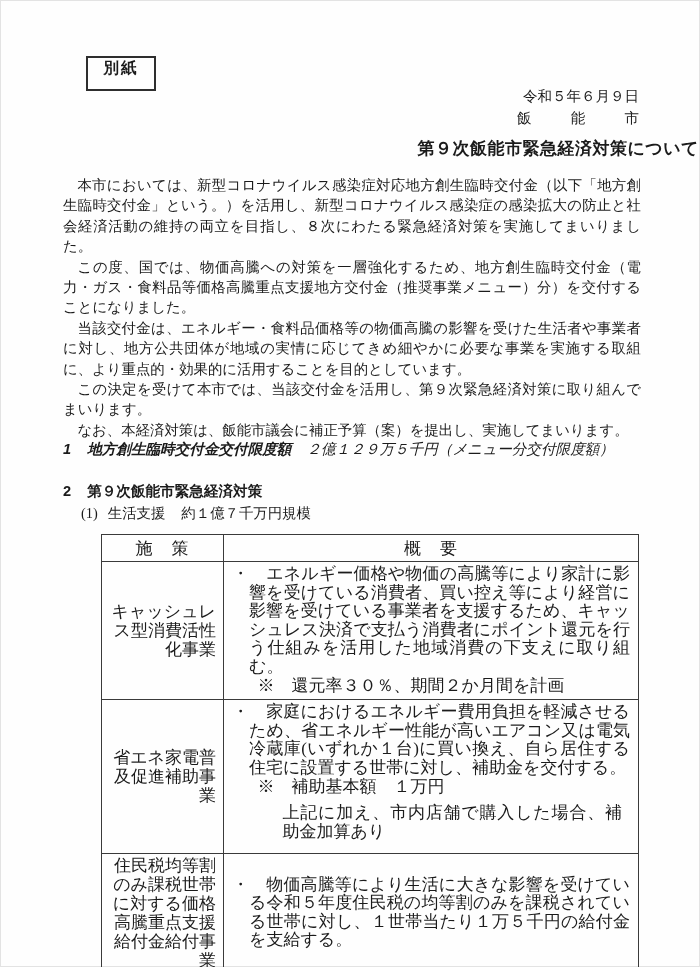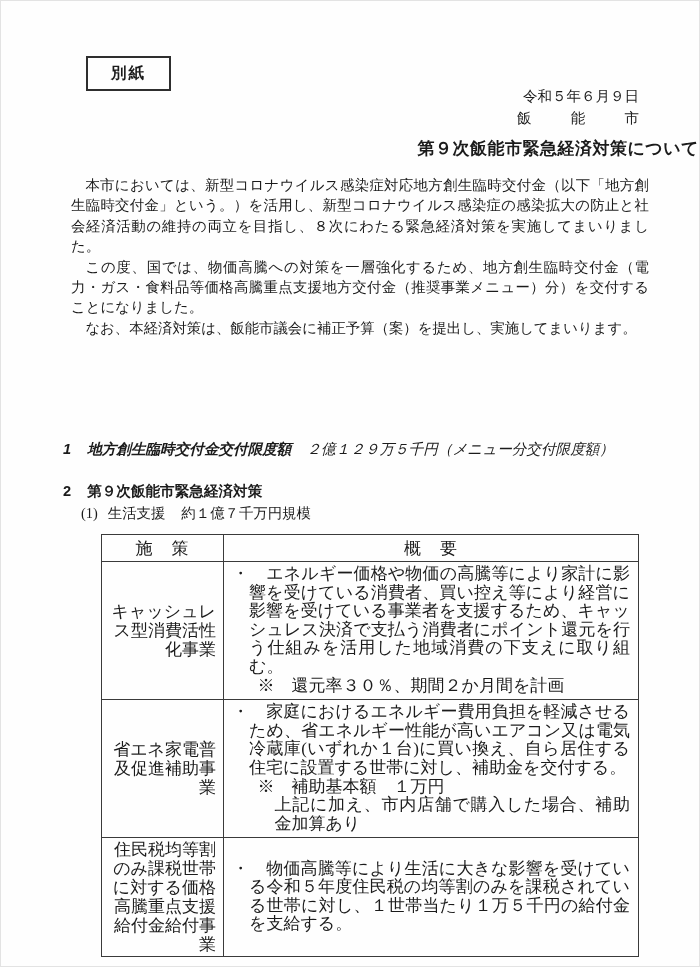--- a/index.html
+++ b/index.html
@@ -13,44 +13,44 @@
   }
   .page{
     position:absolute;inset:0;
     border:1px solid #e3e3e3;
     box-sizing:border-box;
     background:#fefefe;
   }
   
   .attachment-box{
     position:absolute;left:85px;top:55px;
-    width:85px;height:35px;
+    width:70px;height:35px;
     border:2px solid #2e2e2e;
-    display:flex;align-items:center;justify-content:center;
+    display:flex;align-items:flex-start;justify-content:center;
     font-family:"Liberation Sans","DejaVu Sans",sans-serif;
     font-weight:bold;font-size:15.5px;letter-spacing:2px;
     box-sizing:border-box;
   }
   .header-right{
     position:absolute;top:84px;right:60px;width:122px;
     font-size:14.5px;line-height:22px;margin-left:20px;
   }
   .date-line{text-align:right;white-space:nowrap;}
   .issuer-line{display:flex;justify-content:space-between;}
   
   .doc-title{
     position:absolute;top:136px;left:0;width:100%;
     text-align:right;
     font-family:"Liberation Sans","DejaVu Sans",sans-serif;
     font-weight:bold;font-size:17px;letter-spacing:0.5px;
   }
   
   .body-text{
     position:absolute;top:174px;left:62px;width:578px;
-    font-size:14.4px;line-height:20.4px;text-align:justify;margin-left:8px;
+    font-size:14.4px;line-height:20.4px;text-align:justify;
   }
   .body-text p{margin:0;text-indent:1em;}
   
   .section{
     position:absolute;left:62px;
     font-size:14.6px;white-space:nowrap;
   }
   .sec-1{top:439px;font-style:italic;}
   .sec-2{top:481px;}
   .sec-num,.sec-heading{
@@ -88,21 +88,21 @@
   td.summary-cell{
     padding:3px 8px 4px 8px;vertical-align:top;
     line-height:18.6px;text-align:justify;
   }
   tr.row-1{height:112px;}
   tr.row-2{height:123px;}
   tr.row-3{height:98px;}
   tr.row-3 td.summary-cell{vertical-align:middle;}
   .bullet{margin:0;padding-left:1em;text-indent:-1em;}
   .note{margin:0;padding-left:1.5em;}
-  .note-cont{margin:0;padding-left:2.5em;}
+  .note-cont{margin:8px;padding-left:2.5em;}
 </style>
 </head>
 <body>
 
 <div class="page">
 
   <div class="attachment-box">
     <span>別紙</span>
   </div>
 
@@ -113,20 +113,22 @@
       <span>能</span>
       <span>市</span>
     </div>
   </div>
 
   <div class="doc-title">第９次飯能市緊急経済対策について</div>
 
   <div class="body-text">
     <p>本市においては、新型コロナウイルス感染症対応地方創生臨時交付金（以下「地方創生臨時交付金」という。）を活用し、新型コロナウイルス感染症の感染拡大の防止と社会経済活動の維持の両立を目指し、８次にわたる緊急経済対策を実施してまいりました。</p>
     <p>この度、国では、物価高騰への対策を一層強化するため、地方創生臨時交付金（電力・ガス・食料品等価格高騰重点支援地方交付金（推奨事業メニュー）分）を交付することになりました。</p>
+    <p>当該交付金は、エネルギー・食料品価格等の物価高騰の影響を受けた生活者や事業者に対し、地方公共団体が地域の実情に応じてきめ細やかに必要な事業を実施する取組に、より重点的・効果的に活用することを目的としています。</p>
+    <p>この決定を受けて本市では、当該交付金を活用し、第９次緊急経済対策に取り組んでまいります。</p>
     <p>なお、本経済対策は、飯能市議会に補正予算（案）を提出し、実施してまいります。</p>
   </div>
 
   <div class="section sec-1">
     <span class="sec-num">1</span><span class="sec-heading">地方創生臨時交付金交付限度額</span><span class="sec-amount">２億１２９万５千円（メニュー分交付限度額）</span>
   </div>
 
   <div class="section sec-2">
     <span class="sec-num">2</span><span class="sec-heading">第９次飯能市緊急経済対策</span>
   </div>

